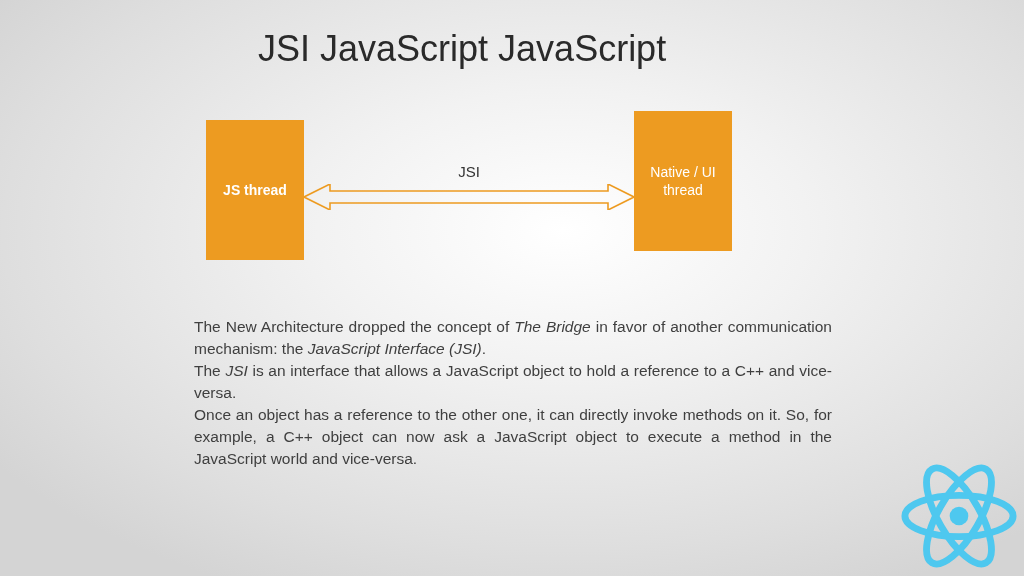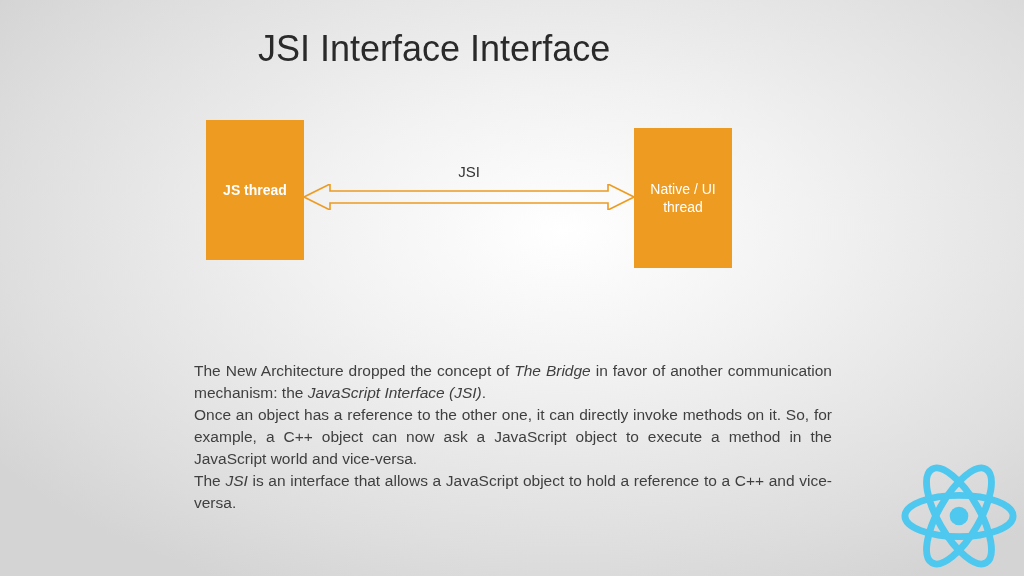--- a/index.html
+++ b/index.html
@@ -27,21 +27,21 @@
     display: flex;
     align-items: center;
     justify-content: center;
     text-align: center;
     font-size: 14px;
     font-weight: 400;
     line-height: 1.3;
     padding: 4px;
   }
   .box-left { top: 120px; left: 206px; font-weight: bold; }
-  .box-right { top: 128px; left: 634px; text-align: center; }
+  .box-right { top: 111px; left: 634px; text-align: center; }
   .arrow-wrap {
     position: absolute;
     top: 184px;
     left: 304px;
     width: 330px;
     height: 26px;
   }
   .arrow-label {
     position: absolute;
     top: 163px;
@@ -53,35 +53,34 @@
   }
   .body-text {
     position: absolute;
     top: 316px;
     left: 194px;
     width: 638px;
     font-size: 15.5px;
     line-height: 1.42;
     color: #3f3f3f;
     text-align: justify;
-    margin-top: 44px;
   }
   .body-text em { font-style: italic; }
   .react-logo {
     position: absolute;
     bottom: 6px;
     right: 6px;
     width: 118px;
     height: 108px;
   }
 </style>
 </head>
 <body>
 
-<div class="title">JSI Interface Interface</div>
+<div class="title">JSI JavaScript JavaScript</div>
 
 <div class="box box-left">
   <span>JS thread</span>
 </div>
 
 <div class="box box-right">
   <span>Native / UI thread</span>
 </div>
 
 <div class="arrow-label">JSI</div>
@@ -89,24 +88,24 @@
 <div class="arrow-wrap">
   <svg width="330" height="26" viewBox="0 0 330 26">
     <polygon points="0,13 26,0 26,7 304,7 304,0 330,13 304,26 304,19 26,19 26,26" fill="none" stroke="#ed9b21" stroke-width="1.6" stroke-linejoin="miter"></polygon>
   </svg>
 </div>
 
 <div class="body-text">
   <div>
     <span>The New Architecture dropped the concept of </span><em>The Bridge</em><span> in favor of another communication mechanism: the </span><em>JavaScript Interface (JSI)</em><span>.</span>
   </div>
-  <div>Once an object has a reference to the other one, it can directly invoke methods on it. So, for example, a C++ object can now ask a JavaScript object to execute a method in the JavaScript world and vice-versa.</div>
   <div>
     <span>The </span><em>JSI</em><span> is an interface that allows a JavaScript object to hold a reference to a C++ and vice-versa.</span>
   </div>
+  <div>Once an object has a reference to the other one, it can directly invoke methods on it. So, for example, a C++ object can now ask a JavaScript object to execute a method in the JavaScript world and vice-versa.</div>
 </div>
 
 <div class="react-logo">
   <svg viewBox="-60 -54 120 108" width="118" height="108">
     <g fill="none" stroke="#4ec8ef" stroke-width="7">
       <ellipse rx="55" ry="21"></ellipse>
       <ellipse rx="55" ry="21" transform="rotate(60)"></ellipse>
       <ellipse rx="55" ry="21" transform="rotate(120)"></ellipse>
     </g>
     <circle r="9.5" fill="#4ec8ef"></circle>

